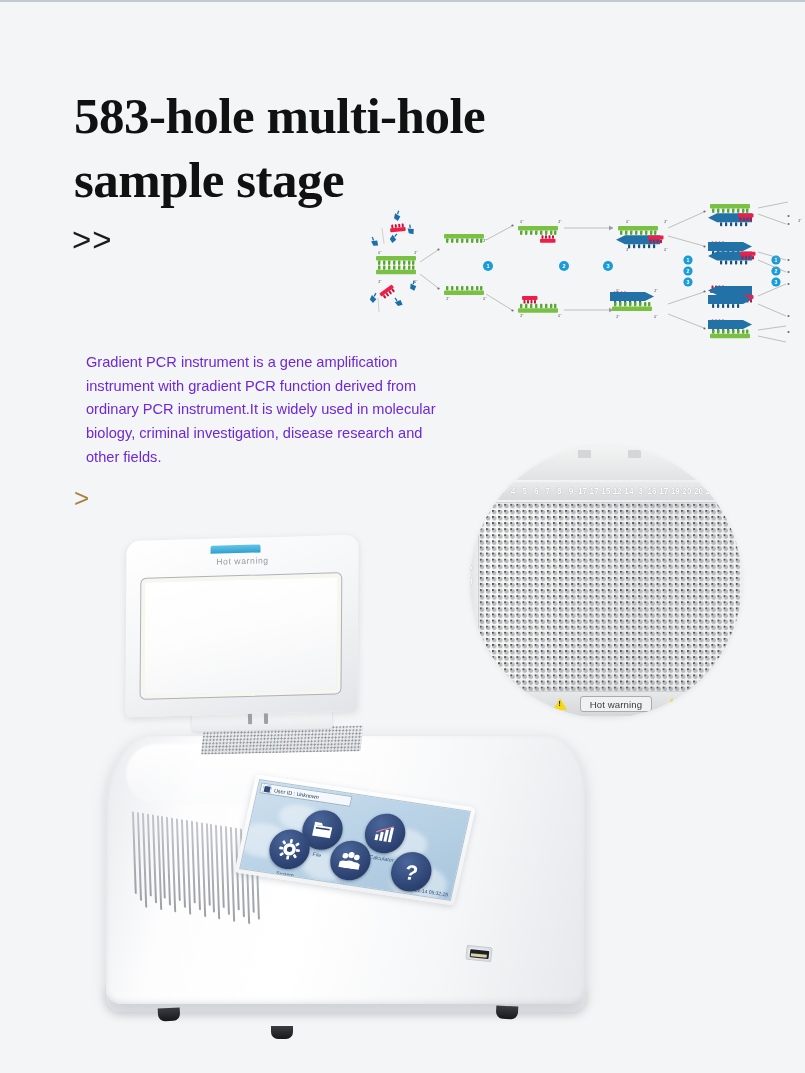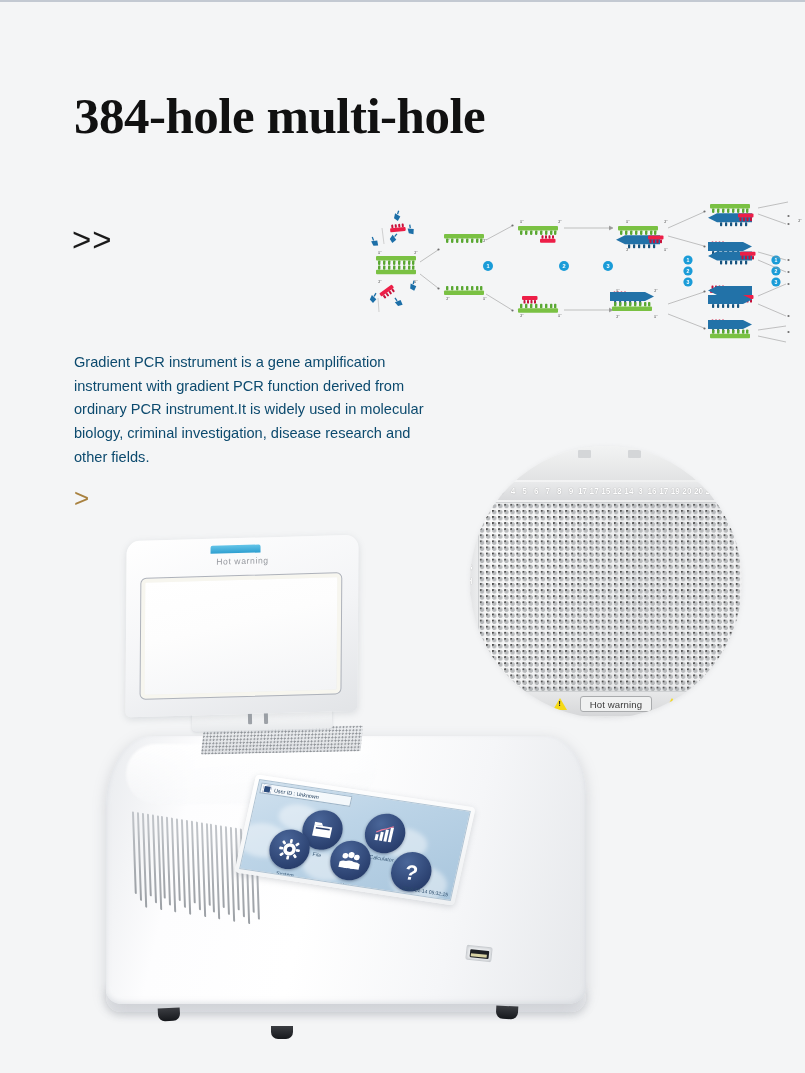--- a/index.html
+++ b/index.html
@@ -45,26 +45,26 @@
     top: 481px;
     font-family: "Liberation Sans", sans-serif;
     font-size: 26px;
     font-weight: 300;
     color: #a8813f;
   }
 
   
   .body-copy {
     position: absolute;
-    left: 74px;
+    left: 86px;
     top: 349px;
     width: 352px;
     font-size: 14.6px;
     line-height: 1.62;
-    color: #0c4a6e;
+    color: #6d28d9;
     text-align: justify;
     text-justify: inter-word;
   }
   .body-copy p { text-align: justify; }
   .body-copy p:last-child { text-align: left; }
 
   
   .pcr-diagram {
     position: absolute;
     left: 368px;
@@ -413,21 +413,22 @@
     position: absolute;
     left: 1px; bottom: 1px;
     width: 16px; height: 3px;
     background: #d8d2a4;
   }
 </style>
 </head>
 <body>
 
 <div class="headline">
-  <div>384-hole multi-hole</div>
+  <div>583-hole multi-hole</div>
+  <div>sample stage</div>
 </div>
 
 <div class="chev-double">&gt;&gt;</div>
 
 <div class="body-copy">
   <p>Gradient PCR instrument is a gene amplification instrument with gradient PCR function derived from ordinary PCR instrument.It is widely used in molecular biology, criminal investigation, disease research and other fields.</p>
 </div>
 
 <div class="chev-single">&gt;</div>
 

